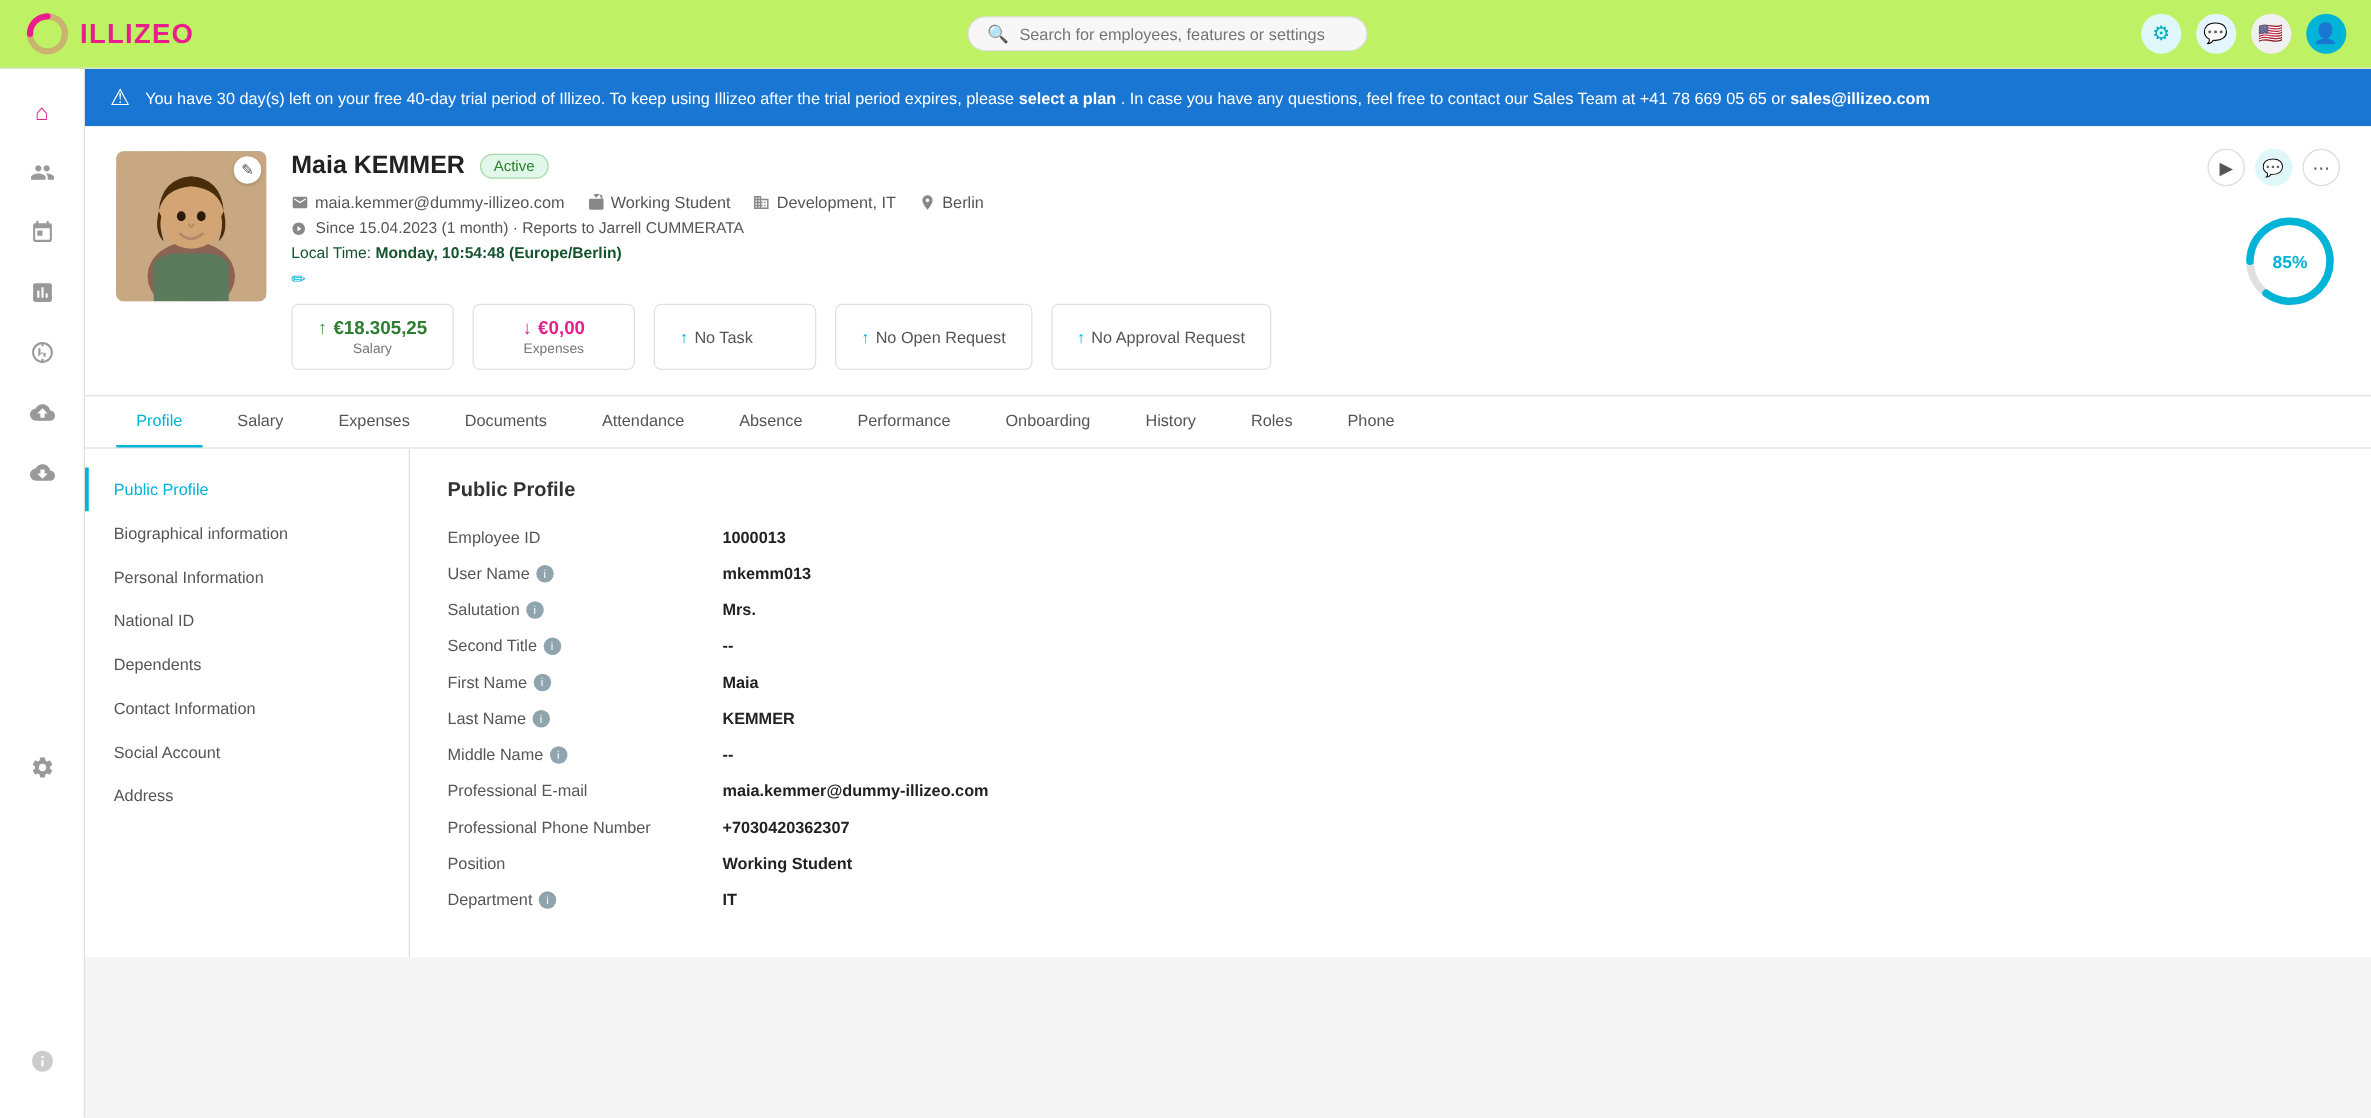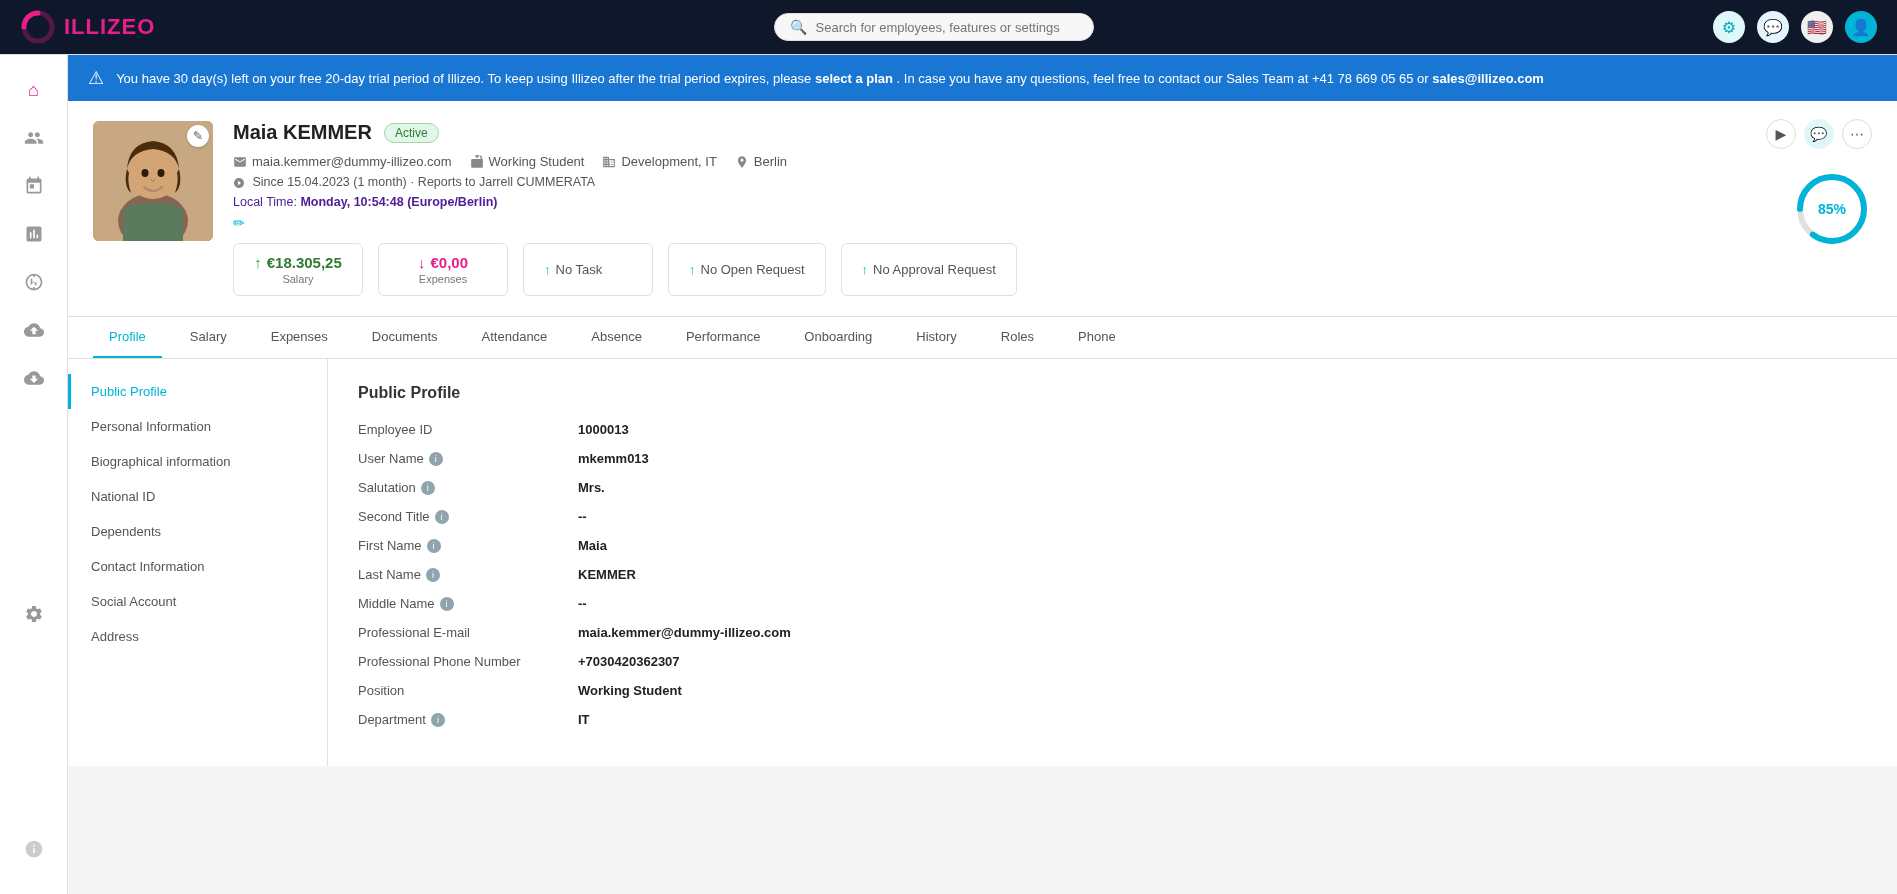--- a/index.html
+++ b/index.html
@@ -1,20 +1,20 @@
 <!DOCTYPE html>
 <html><head>
   <meta charset="utf-8">
   <style>
     * { box-sizing: border-box; margin: 0; padding: 0; }
     body { font-family: 'Segoe UI', Arial, sans-serif; font-size: 13px; color: #333; background: #f5f5f5; }
 
     
     .top-nav {
-      display: flex; align-items: center; background: #0f172a;
+      display: flex; align-items: center; background: #bef264;
       padding: 0 20px; height: 55px; border-bottom: 1px solid #e0e0e0;
       position: fixed; top: 0; left: 0; right: 0; z-index: 100;
     }
     .logo { display: flex; align-items: center; gap: 8px; }
     .logo-icon { width: 36px; height: 36px; }
     .logo-text { font-size: 22px; font-weight: 700; color: #e91e8c; letter-spacing: 1px; }
     .search-bar {
       flex: 1; display: flex; justify-content: center;
     }
     .search-input-wrap {
@@ -78,21 +78,21 @@
     .employee-info { flex: 1; }
     .employee-name-row { display: flex; align-items: center; gap: 12px; margin-bottom: 10px; }
     .employee-name { font-size: 20px; font-weight: 700; color: #222; }
     .status-badge {
       background: #e0f7e9; color: #2e7d32; border: 1px solid #a5d6a7;
       border-radius: 12px; padding: 2px 10px; font-size: 12px; font-weight: 500;
     }
     .employee-meta { display: flex; align-items: center; gap: 18px; color: #555; font-size: 13px; margin-bottom: 6px; flex-wrap: wrap; }
     .employee-meta span { display: flex; align-items: center; gap: 5px; }
     .since-row { font-size: 12.5px; color: #555; margin-bottom: 6px; }
-    .local-time { font-size: 12.5px; color: #4c1d95; margin-bottom: 6px; }
+    .local-time { font-size: 12.5px; color: #14532d; margin-bottom: 6px; }
     .local-time span.bold { font-weight: 600; }
     .edit-pencil { color: #00b4d8; cursor: pointer; font-size: 14px; }
     .metrics-row { display: flex; gap: 15px; margin-top: 12px; flex-wrap: wrap; }
     .metric-card {
       border: 1px solid #e0e0e0; border-radius: 6px; padding: 10px 20px; min-width: 130px;
       display: flex; flex-direction: column; align-items: center;
     }
     .metric-value { font-size: 15px; font-weight: 700; display: flex; align-items: center; gap: 5px; }
     .metric-value.green { color: #2e7d32; }
     .metric-value.pink { color: #e91e8c; }
@@ -237,21 +237,21 @@
         <path d="M12 2C6.48 2 2 6.48 2 12s4.48 10 10 10 10-4.48 10-10S17.52 2 12 2zm1 15h-2v-6h2v6zm0-8h-2V7h2v2z"></path>
       </svg>
   </div>
 </aside>
 
 <div class="main">
 
   <div class="banner">
     <span class="banner-icon">⚠</span>
     <span>
-      <span>You have 30 day(s) left on your free 20-day trial period of Illizeo. To keep using Illizeo after the trial period expires, please </span>
+      <span>You have 30 day(s) left on your free 40-day trial period of Illizeo. To keep using Illizeo after the trial period expires, please </span>
       <strong>select a plan</strong>
       <span>. In case you have any questions, feel free to contact our Sales Team at +41 78 669 05 65 or </span>
       <strong>sales@illizeo.com</strong>
     </span>
   </div>
 
   <div class="employee-card">
     <div class="avatar-wrap">
       <div class="avatar-img">
 
@@ -384,22 +384,22 @@
     <div class="tab">Onboarding</div>
     <div class="tab">History</div>
     <div class="tab">Roles</div>
     <div class="tab">Phone</div>
   </div>
 
   <div class="profile-content">
 
     <div class="left-menu">
       <div class="left-menu-item active">Public Profile</div>
+      <div class="left-menu-item">Biographical information</div>
       <div class="left-menu-item">Personal Information</div>
-      <div class="left-menu-item">Biographical information</div>
       <div class="left-menu-item">National ID</div>
       <div class="left-menu-item">Dependents</div>
       <div class="left-menu-item">Contact Information</div>
       <div class="left-menu-item">Social Account</div>
       <div class="left-menu-item">Address</div>
     </div>
 
     <div class="right-content">
       <div class="section-title">Public Profile</div>
 

